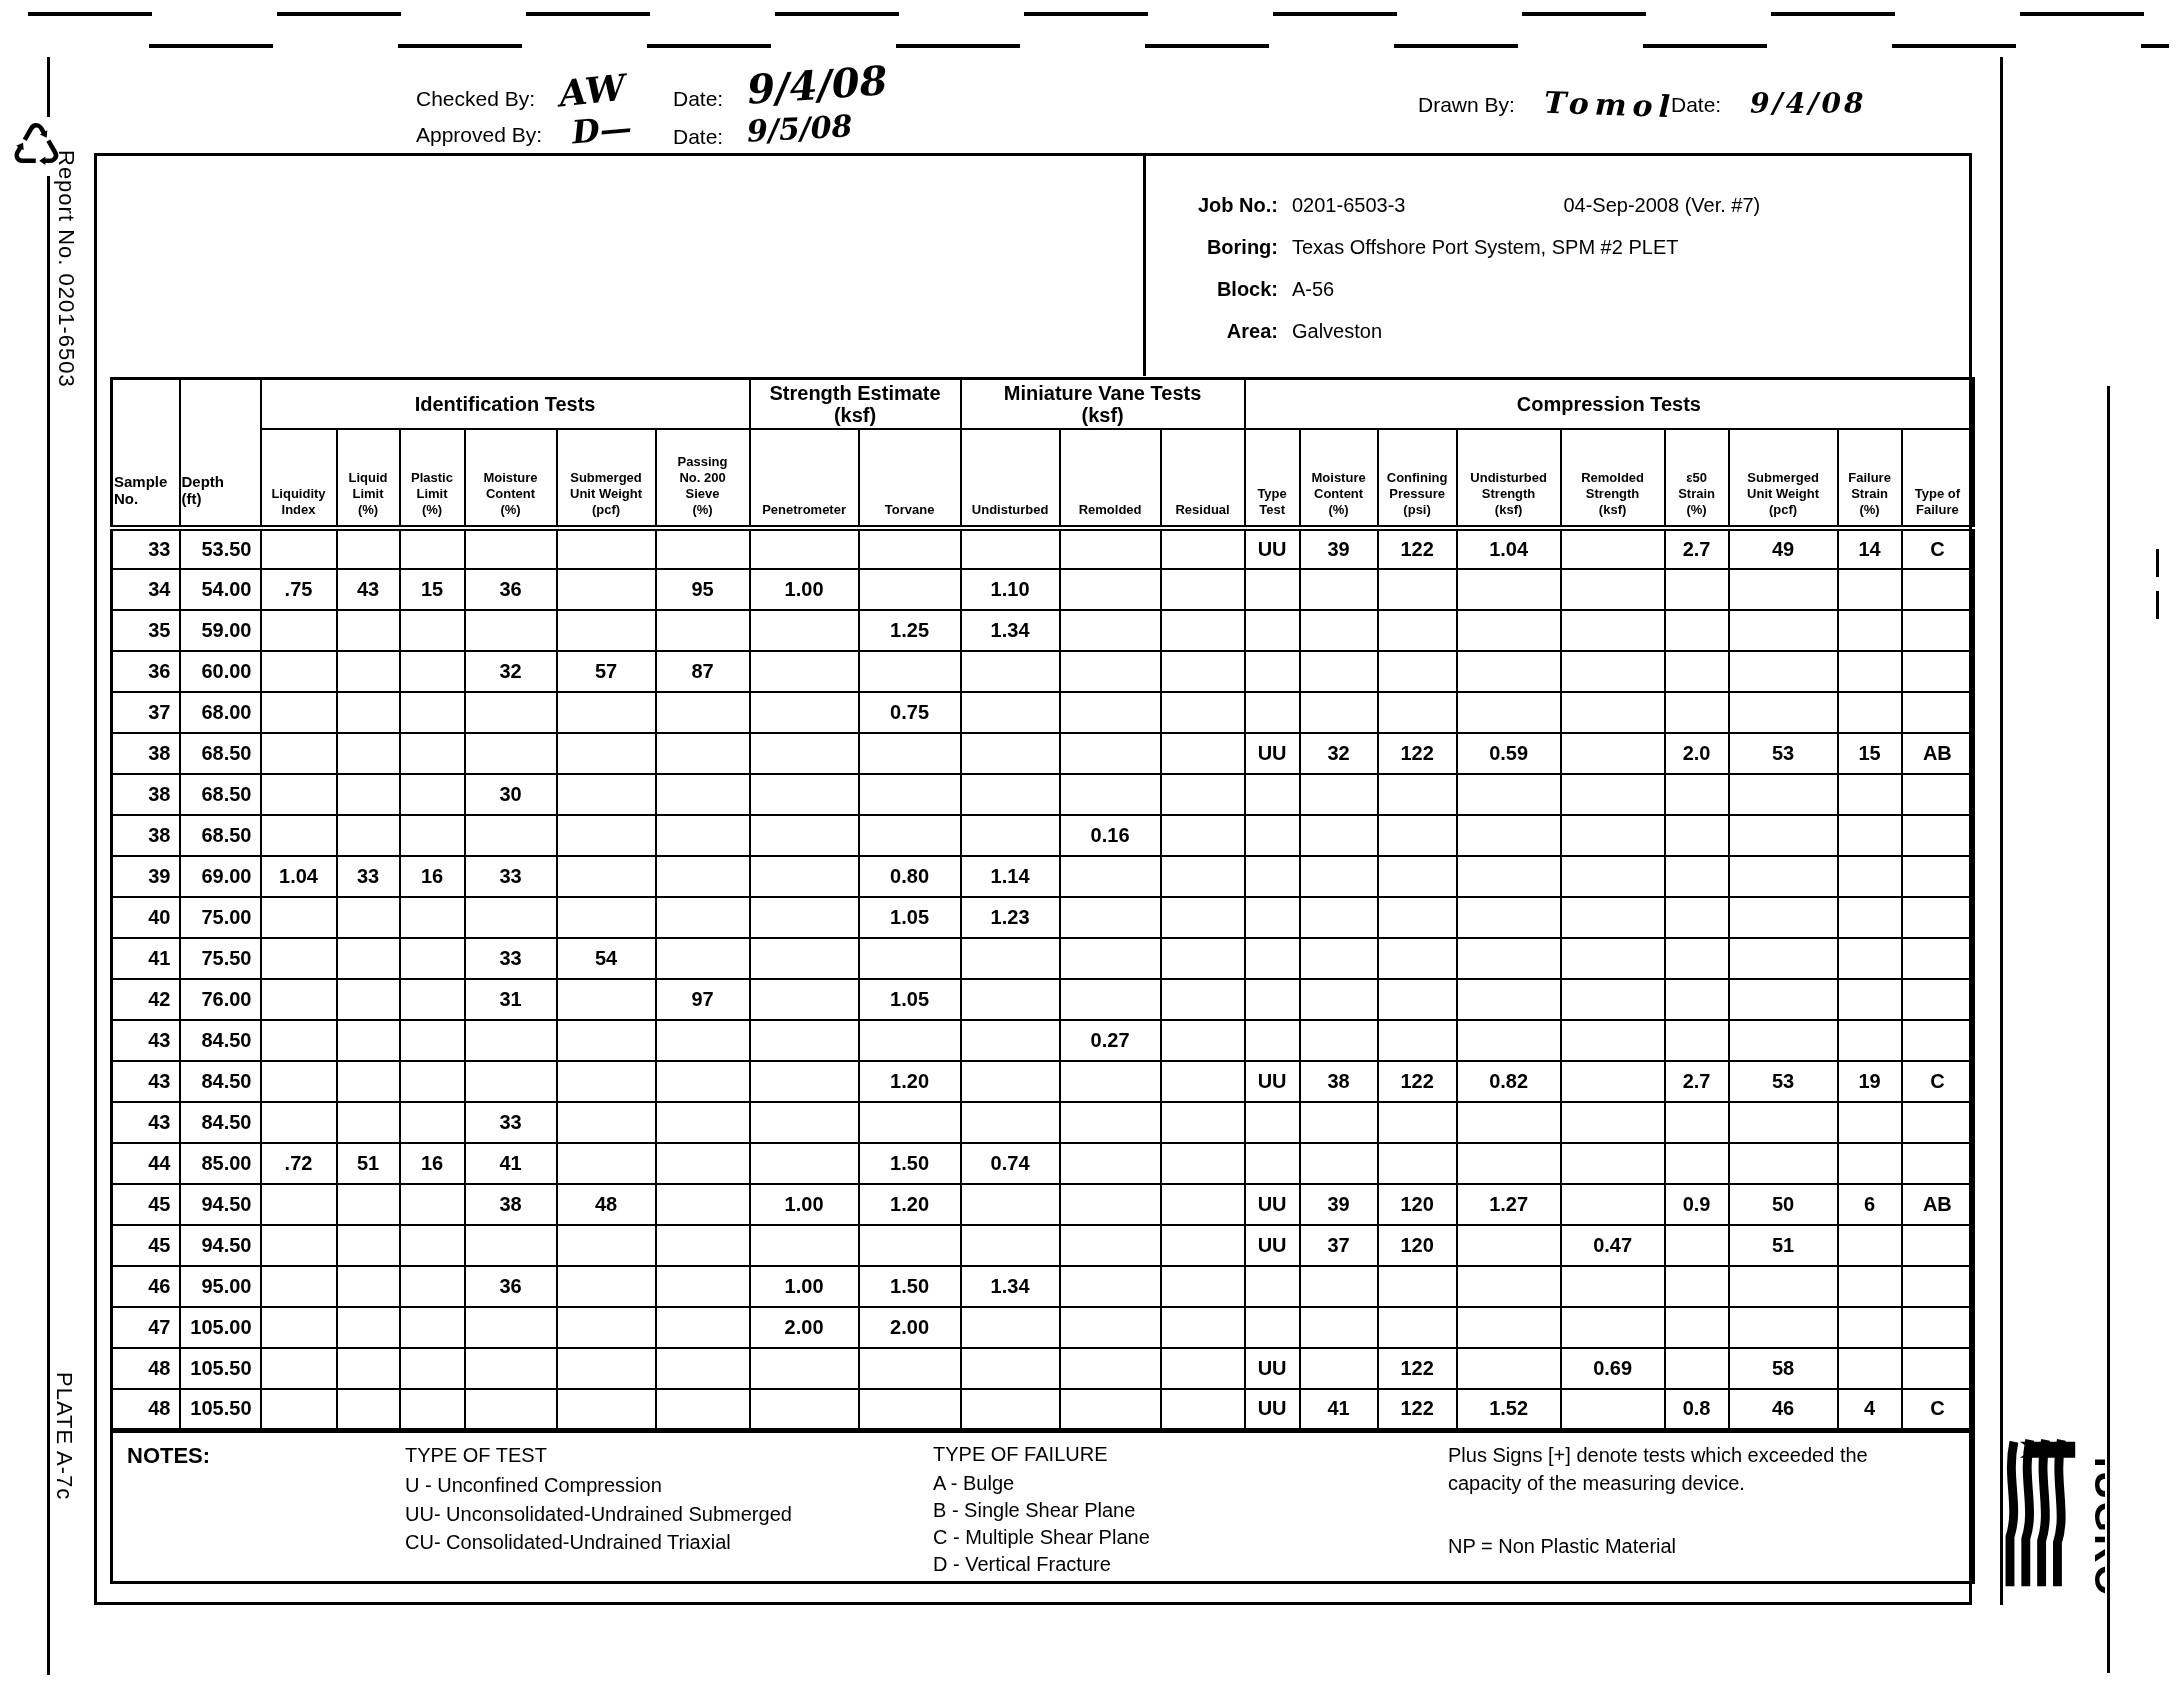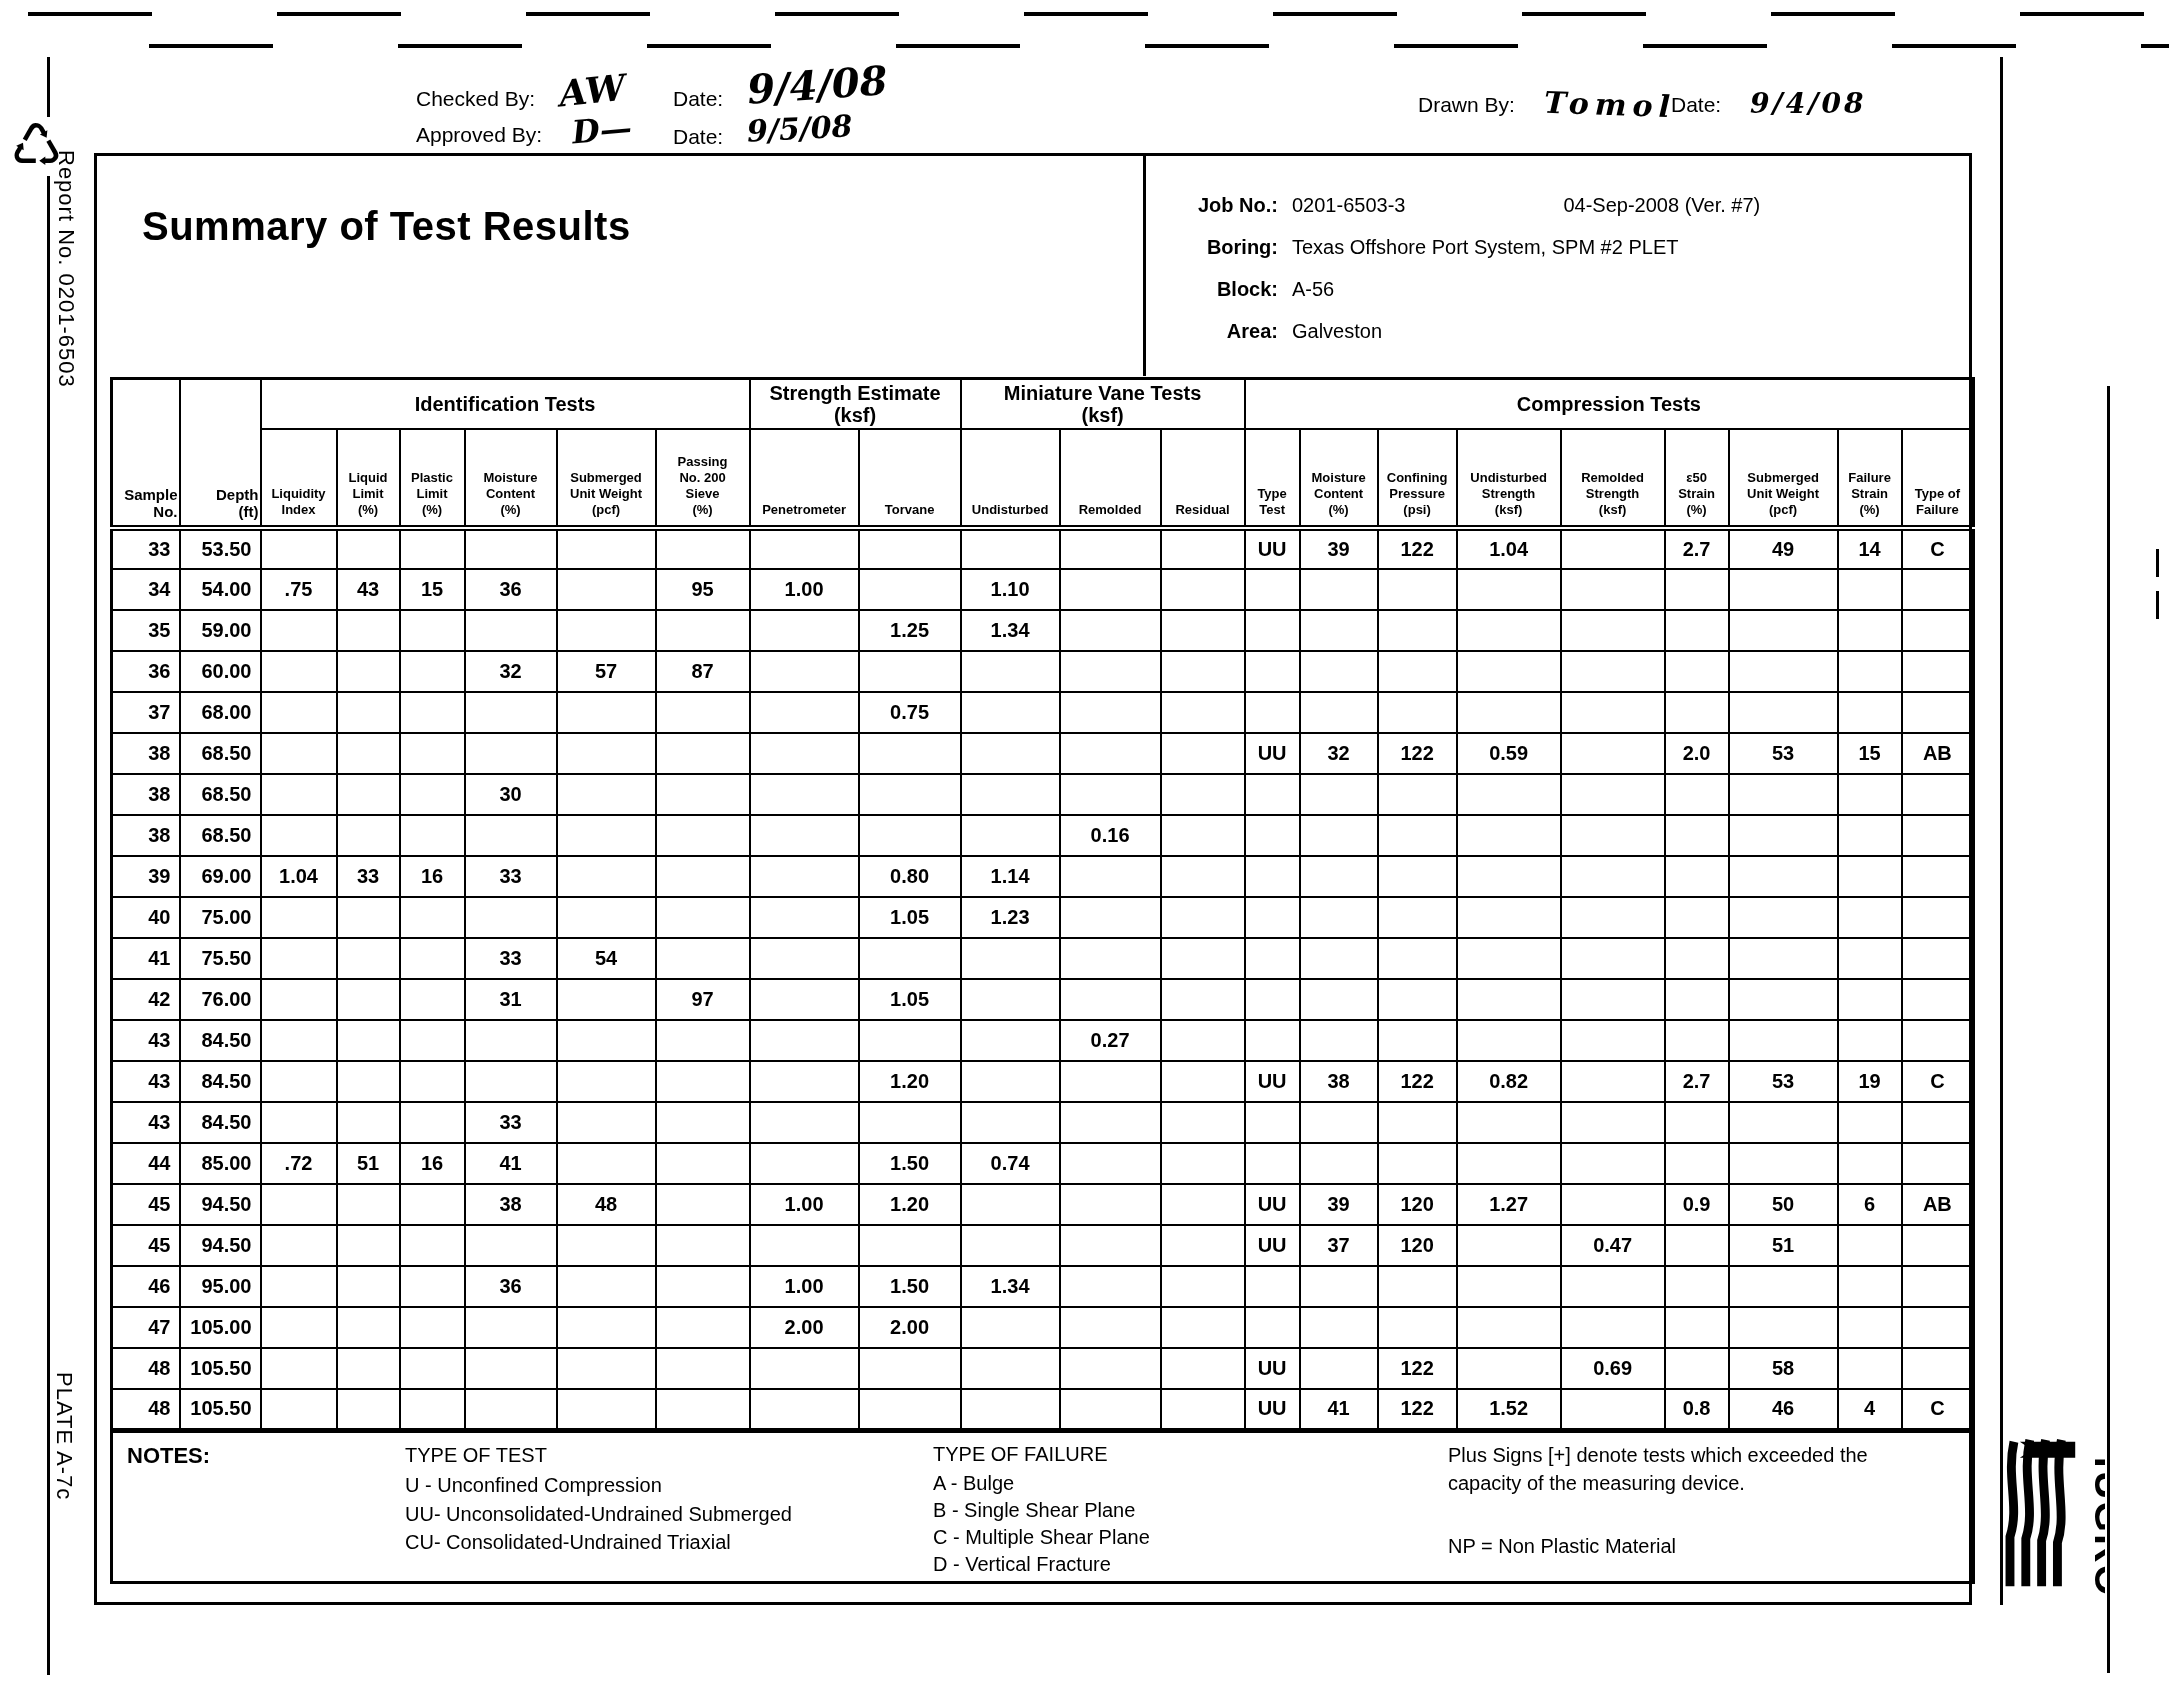--- a/index.html
+++ b/index.html
@@ -31,21 +31,21 @@
   .joblabel{font-weight:bold;width:124px;text-align:right;flex:0 0 124px;}
   .jobval{margin-left:14px;}
   .jobdate{margin-left:158px;}
 
   
   table.results{position:absolute;left:13px;top:221px;width:1865px;border-collapse:collapse;table-layout:fixed;}
   table.results th, table.results td{border:2px solid #000;box-sizing:border-box;overflow:hidden;}
   table.results{border:3px solid #000;}
   th.group{height:50px;font-size:20px;font-weight:bold;text-align:center;vertical-align:middle;white-space:pre-line;line-height:1.1;}
   th.sub{height:99px;font-size:13px;font-weight:bold;text-align:center;vertical-align:bottom;padding-bottom:6px;white-space:pre-line;line-height:1.25;border-bottom:6px double #000 !important;}
-  th.span2{font-size:15px;font-weight:bold;text-align:right;vertical-align:bottom;padding-bottom:5px;white-space:pre-line;border-bottom:6px double #000 !important;margin-top:20px;}
+  th.span2{font-size:15px;font-weight:bold;text-align:left;vertical-align:bottom;padding-bottom:18px;white-space:pre-line;border-bottom:6px double #000 !important;margin-top:20px;}
   table.results td{height:41px;font-size:20px;font-weight:bold;text-align:center;padding:0 2px;}
   table.results td:nth-child(1),table.results td:nth-child(2){text-align:right;padding-right:8px;}
 
   
   .notesbox{position:absolute;left:13px;top:1274px;width:1865px;height:154px;border:3px solid #000;box-sizing:border-box;font-size:20px;}
   .notes-label{position:absolute;left:14px;top:10px;font-weight:bold;font-size:22px;}
   .notes-col{position:absolute;top:8px;line-height:1.42;}
   .notes-title{margin-bottom:2px;}
   .prelines{white-space:pre-line;}
 
@@ -80,21 +80,20 @@
 <div class="abs stamp-label" style="left:673px;top:125px;">Date:</div>
 <div class="abs hand" style="left:747px;top:111px;font-size:30px;transform:rotate(-3deg);">9/5/08</div>
 
 <div class="abs stamp-label" style="left:1418px;top:93px;">Drawn By:</div>
 <div class="abs hand" style="left:1544px;top:87px;font-size:30px;letter-spacing:6px;transform:rotate(2deg);">Tomol</div>
 <div class="abs stamp-label" style="left:1671px;top:93px;">Date:</div>
 <div class="abs hand" style="left:1750px;top:87px;font-size:28px;letter-spacing:3px;">9/4/08</div>
 
 <div class="sheet">
 
-  <div class="title">Summary of Test Results</div>
   <div class="title-divider"></div>
 
   <div class="jobinfo">
     <div class="jobrow">
       <span class="joblabel">Job No.:</span>
       <span class="jobval">0201-6503-3</span>
       <span class="jobdate">04-Sep-2008  (Ver. #7)</span>
     </div>
     <div class="jobrow">
       <span class="joblabel">Boring:</span>

